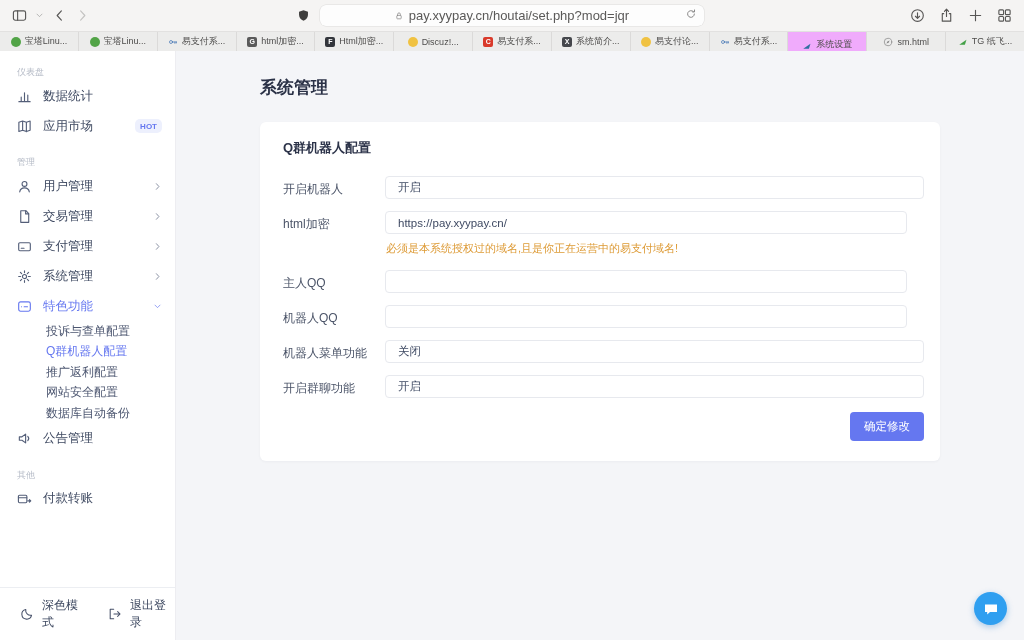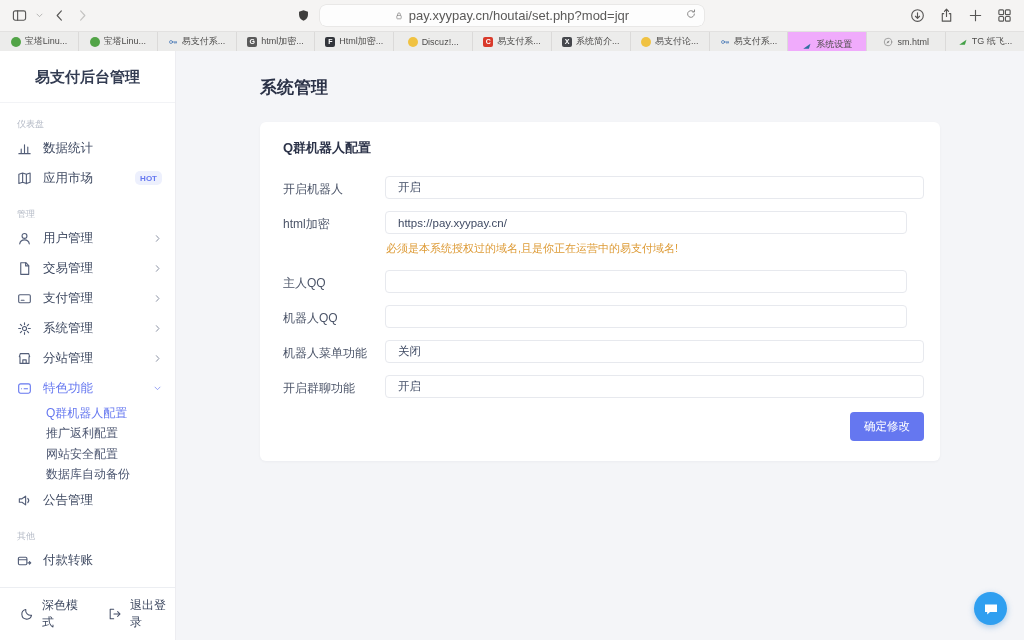--- a/index.html
+++ b/index.html
@@ -221,21 +221,20 @@
           <svg class="icn" viewBox="0 0 16 16">
             <path d="M2 12.5L13.5 4.5l-2.5 8z" fill="currentColor" stroke="none"></path>
           </svg>
         </span>
         <span class="tab-label">TG 纸飞...</span>
       </div>
     </div>
 
   <div class="app">
     <aside class="sidebar">
-      <div class="side-title">易支付后台管理</div>
       <nav id="side-nav">
           <div class="section-label">仪表盘</div>
           <div class="side-item">
             <svg class="icn" viewBox="0 0 16 16">
               <path d="M2 13.5h12M4.5 13V8.5M8 13V4M11.5 13V6.5"></path>
             </svg>
             <span>数据统计</span>
           </div>
           <div class="side-item">
             <svg class="icn" viewBox="0 0 16 16">
@@ -286,43 +285,33 @@
               <circle cx="8" cy="8" r="2.2"></circle>
               <path d="M8 1.8v2M8 12.2v2M1.8 8h2M12.2 8h2M3.6 3.6l1.4 1.4M11 11l1.4 1.4M12.4 3.6L11 5M5 11l-1.4 1.4"></path>
             </svg>
             <span>系统管理</span>
             <span class="chev">
               <svg class="icn" viewBox="0 0 16 16">
                 <path d="M6 3l4.5 5L6 13"></path>
               </svg>
             </span>
           </div>
-          <div class="side-item">
-            <svg class="icn" viewBox="0 0 16 16">
-              <path d="M2.5 6L3.5 2.8h9L13.5 6M3.2 6v7.2h9.6V6M6.2 13.2V9.5h3.6v3.7"></path>
-            </svg>
-            <span>分站管理</span>
-            <span class="chev">
-              <svg class="icn" viewBox="0 0 16 16">
-                <path d="M6 3l4.5 5L6 13"></path>
-              </svg>
-            </span>
-          </div>
           <div class="side-item active">
             <svg class="icn" viewBox="0 0 16 16">
               <rect x="1.8" y="3" width="12.4" height="10" rx="2"></rect>
               <path d="M4.8 8.2h.01M7.6 8.2h3.6"></path>
             </svg>
             <span>特色功能</span>
             <span class="chev">
               <svg class="icn" viewBox="0 0 16 16">
                 <path d="M3.5 5.5L8 10l4.5-4.5"></path>
               </svg>
             </span>
           </div>
+          <div class="sub-item">投诉与查单配置</div>
           <div class="sub-item active">Q群机器人配置</div>
           <div class="sub-item">推广返利配置</div>
           <div class="sub-item">网站安全配置</div>
           <div class="sub-item">数据库自动备份</div>
           <div class="side-item">
             <svg class="icn" viewBox="0 0 16 16">
               <path d="M2.5 6.2v3.6h2.8l3.9 2.9V3.3L5.3 6.2H2.5z"></path>
               <path d="M11.5 5.8a3.2 3.2 0 010 4.4"></path>
             </svg>
             <span>公告管理</span>

